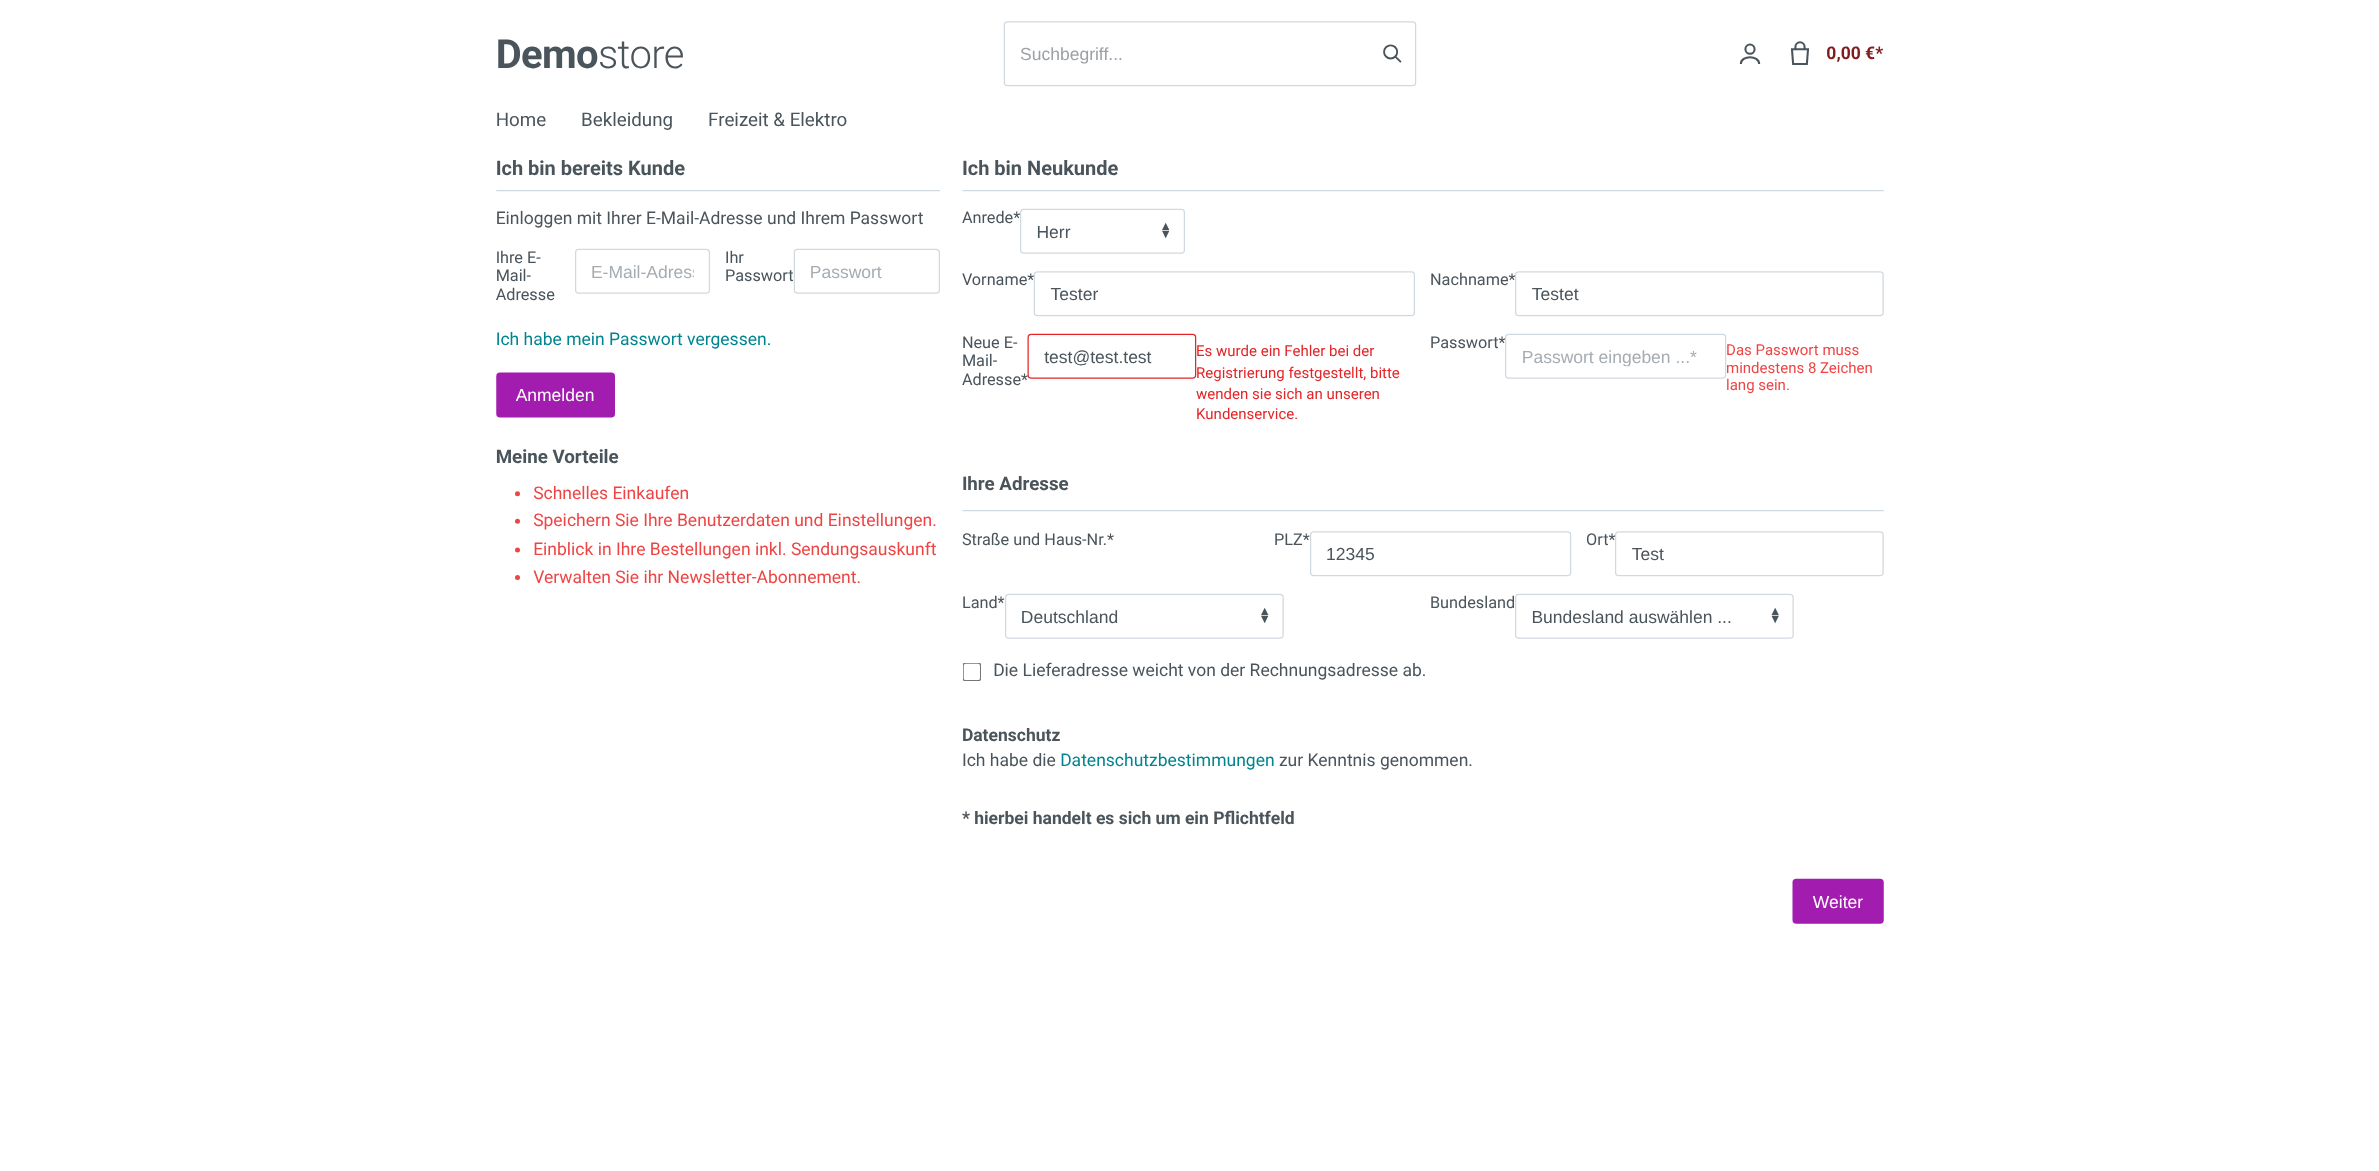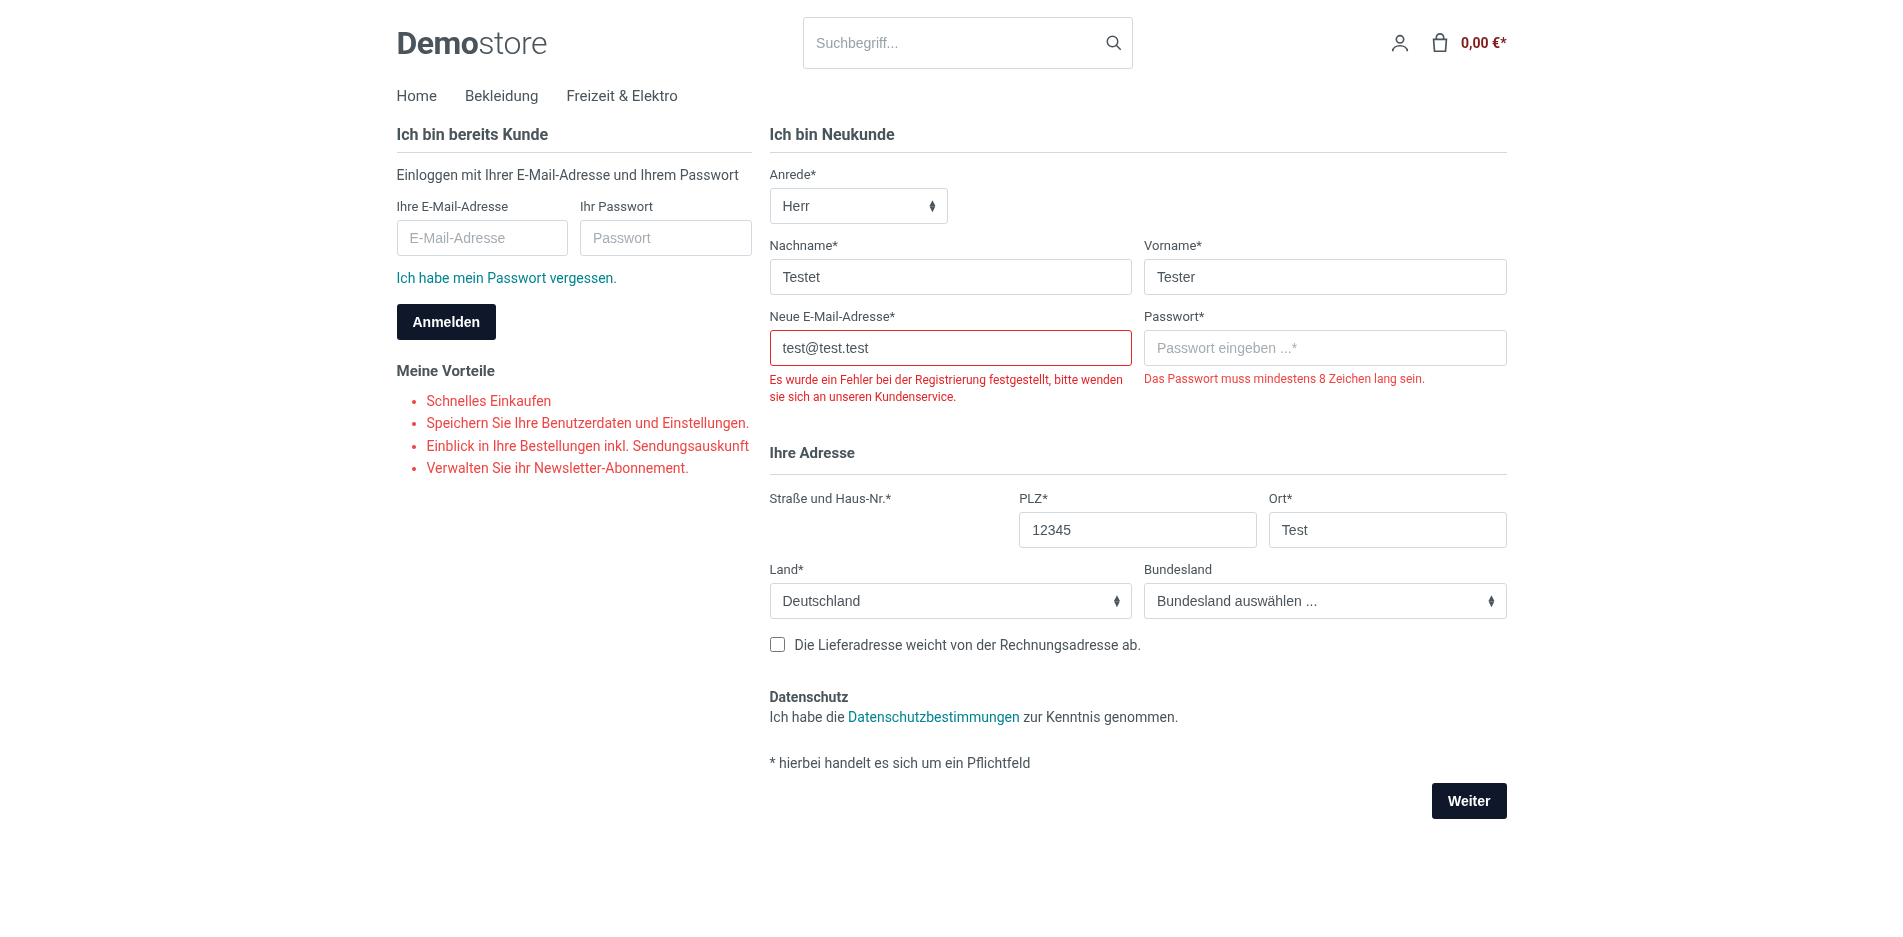--- a/index.html
+++ b/index.html
@@ -87,21 +87,21 @@
   }
   h3.sub-title {
     font-size: 15px;
     font-weight: 700;
     color: #4a545b;
     margin-bottom: 12px;
   }
   .sub-hr { border:0; border-bottom:1px solid #d1d9e0; margin-bottom:16px; }
   .desc { font-size: 14px; color: #4a545b; margin-bottom: 16px; }
   .form-row { display: flex; gap: 12px; margin-bottom: 14px; }
-  .form-group { flex: 1; display: flex; flex-direction: column; }
+  .form-group { flex: 1; display: flex; flex-direction: row; }
   .form-group.w-178 { flex: 0 0 178px; }
   .form-label { font-size: 13px; color: #4a545b; margin-bottom: 6px; }
   .form-control {
     width: 100%;
     height: 36px;
     border: 1px solid #d1d9e0;
     border-radius: 3px;
     padding: 6px 12px;
     font-size: 14px;
     color: #4a545b;
@@ -111,45 +111,45 @@
   .form-control.error { border-color: #e52427; }
   .select-wrap { position: relative; }
   .select-wrap .form-control { padding-right: 28px; appearance: none; -webkit-appearance: none; }
   .select-caret {
     position: absolute; right: 10px; top: 50%; transform: translateY(-50%);
     font-size: 10px; color: #4a545b; pointer-events: none;
     line-height: 0.6;
   }
   .link { color: #008490; text-decoration: none; cursor: pointer; }
   .btn-primary {
-    background: #0f172a;
+    background: #a21caf;
     color: #fff;
     border: 0;
     border-radius: 3px;
     padding: 10px 16px;
     font-size: 14px;
-    font-weight: 700;
+    font-weight: 400;
     cursor: pointer;
   }
   .advantages h3 { font-size: 15px; font-weight: 700; margin: 22px 0 10px 0; color: #4a545b; }
   .advantages ul { padding-left: 30px; }
   .advantages li { font-size: 14px; color: #ef4444; line-height: 1.6; }
   .error-msg { color: #e52427; font-size: 12px; margin-top: 6px; line-height: 1.4; }
   .hint-msg { color: #ef4444; font-size: 12px; margin-top: 6px; }
   .addr-grid { display: flex; gap: 12px; margin-bottom: 14px; }
   .addr-grid .street { flex: 1; }
   .addr-grid .zip { width: 115px; flex-shrink: 0; }
   .addr-grid .city { flex: 1; }
   .land-grid { display:flex; gap:12px; margin-bottom:18px; }
   .land-grid > .form-group { flex:1; }
   .checkbox-row { display: flex; align-items: center; gap: 10px; margin-bottom: 36px; font-size: 14px; }
   .checkbox-row input { width: 15px; height: 15px; cursor: pointer; }
   .privacy { margin-bottom: 30px; }
   .privacy .title { font-weight:700; font-size:14px; margin-bottom:4px; }
-  .mandatory { font-size: 14px; margin-bottom: 12px; }
+  .mandatory { font-size: 14px; margin-bottom: 40px; font-weight: bold; }
   .submit-row { display: flex; justify-content: flex-end; padding-bottom: 30px; }
   svg { display:block; }
 </style>
 </head>
 <body>
 
 <div class="container">
 
   <div class="header">
     <div class="logo">
@@ -227,26 +227,26 @@
           <label class="form-label">Anrede*</label>
           <div class="select-wrap">
             <input class="form-control" readonly="" value="Herr" style="">
             <span class="select-caret">▲<br>▼</span>
           </div>
         </div>
       </div>
 
       <div class="form-row">
         <div class="form-group">
+          <label class="form-label">Vorname*</label>
+          <input class="form-control" value="Tester" style="">
+        </div>
+        <div class="form-group">
           <label class="form-label">Nachname*</label>
           <input class="form-control" value="Testet" style="">
-        </div>
-        <div class="form-group">
-          <label class="form-label">Vorname*</label>
-          <input class="form-control" value="Tester" style="">
         </div>
       </div>
 
       <div class="form-row" style="margin-bottom:4px;">
         <div class="form-group">
           <label class="form-label">Neue E-Mail-Adresse*</label>
           <input class="form-control error" value="test@test.test" style="">
           <div class="error-msg">Es wurde ein Fehler bei der Registrierung festgestellt, bitte wenden sie sich an unseren Kundenservice.</div>
         </div>
         <div class="form-group">

